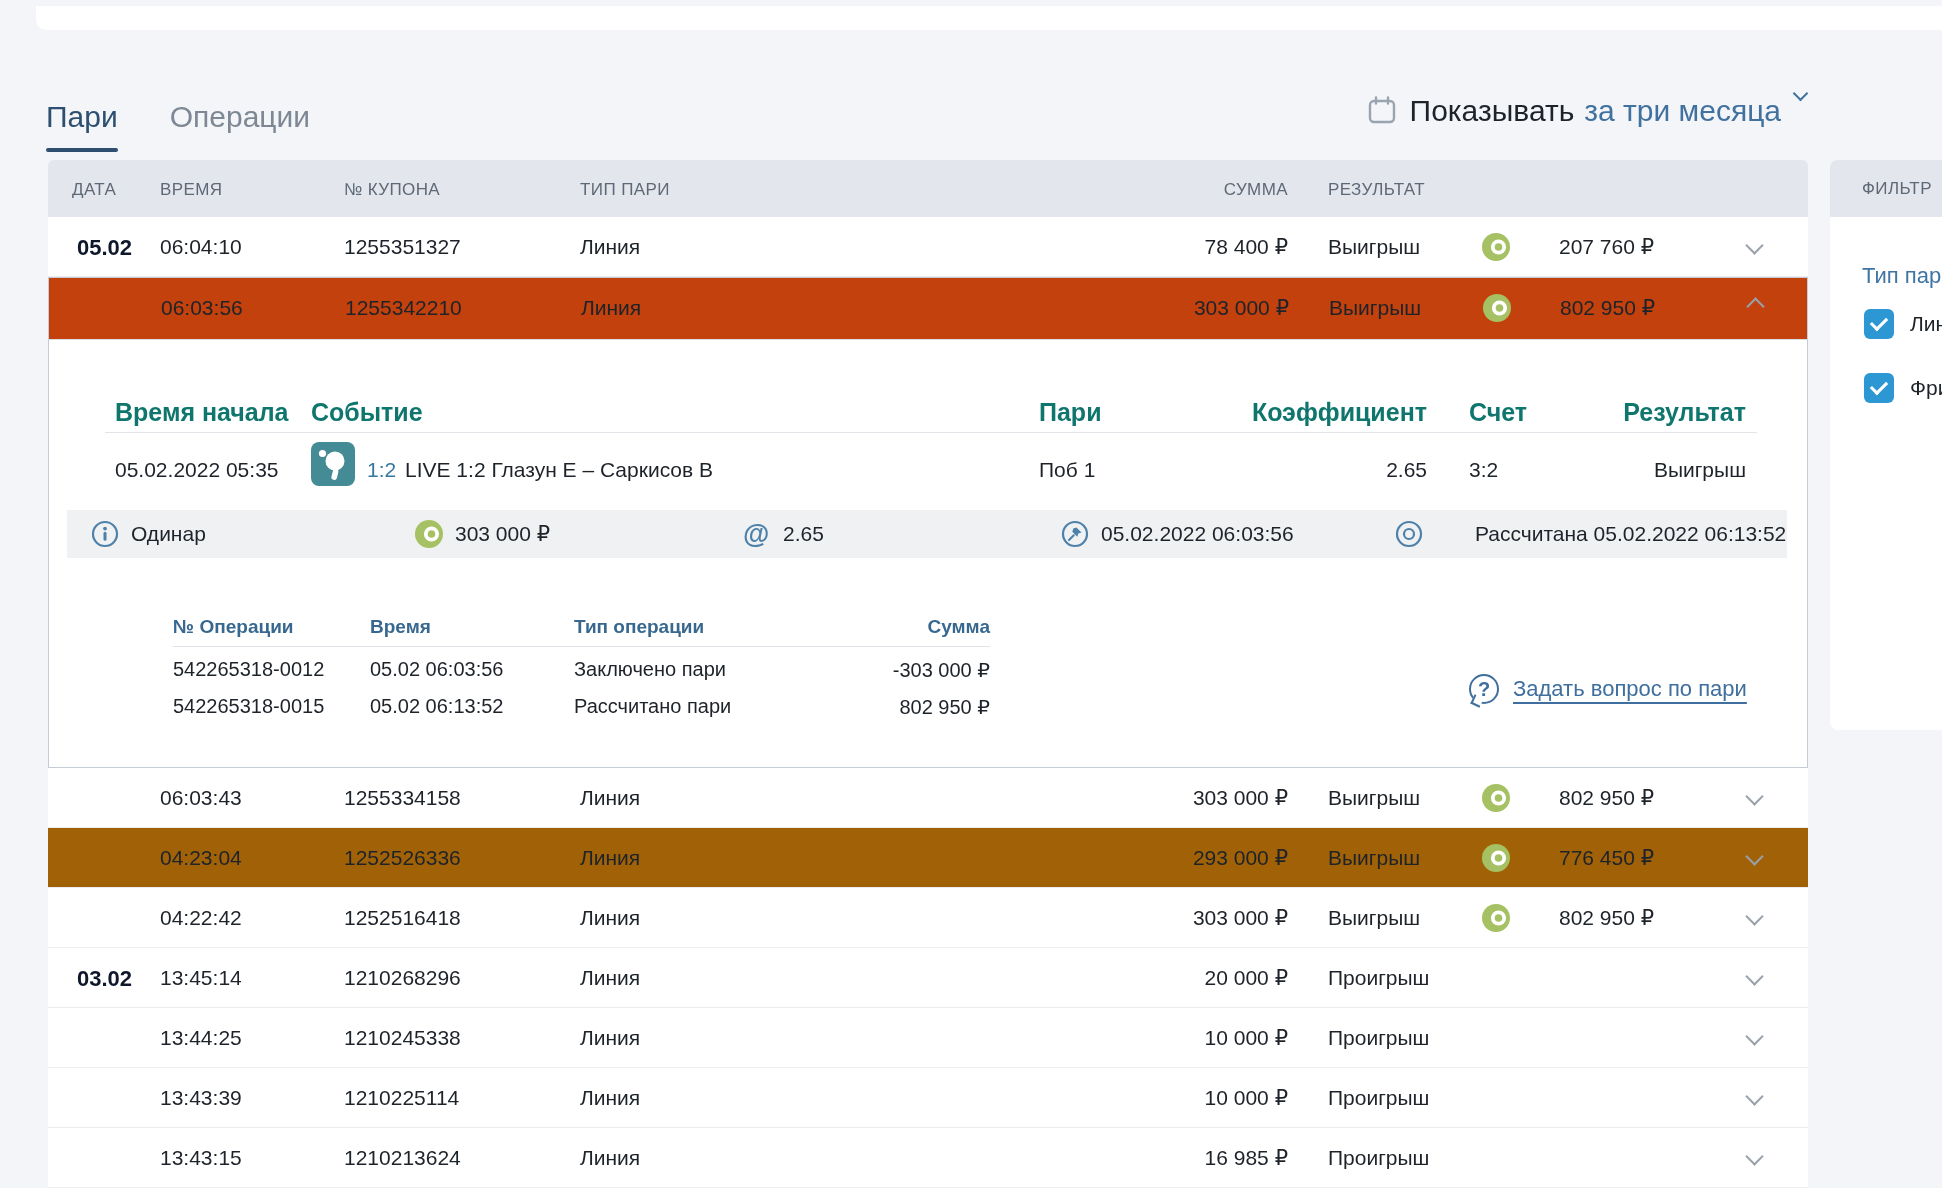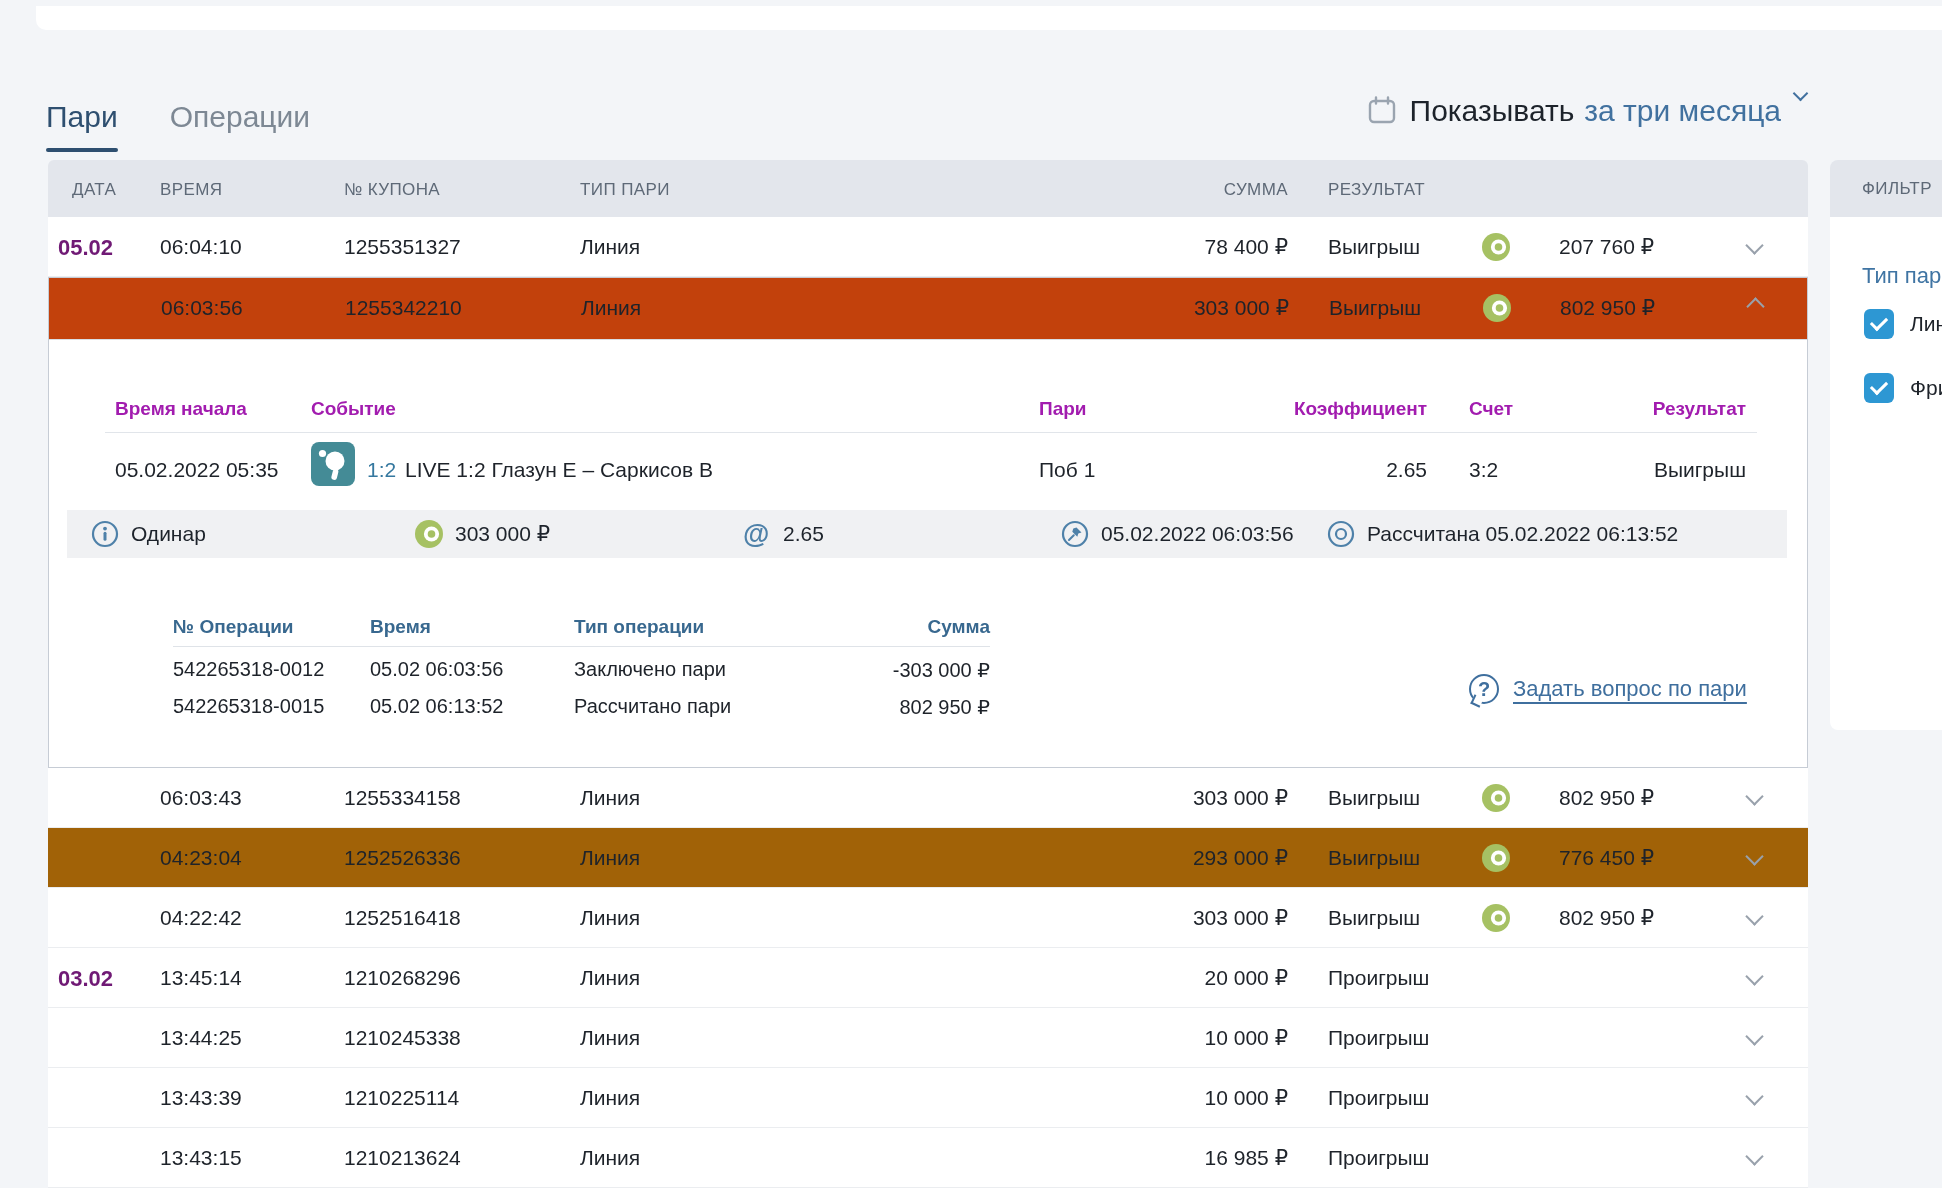--- a/index.html
+++ b/index.html
@@ -37,37 +37,37 @@
   .thead { position:relative; height:57px; background:#e3e6ec; border-radius:6px 6px 0 0;
     font-size:17px; color:#5e6977; letter-spacing:.4px; }
   .thead span { position:absolute; top:20px; }
   .h-date{left:24px}.h-time{left:112px}.h-coupon{left:296px}.h-type{left:532px}
   .h-sum{left:940px;width:300px;text-align:right}.h-result{left:1280px}
 
   .row { position:relative; height:60px; background:#ffffff; font-size:21px; cursor:pointer;
     border-bottom:1px solid #ebedf0; }
   .row.shaded { background:#a16207; }
   .row span { position:absolute; top:18px; white-space:nowrap; }
-  .c-date { left:10px; width:95px; font-weight:bold; color:#701a75; font-size:22px; }
+  .c-date { left:29px; width:95px; font-weight:bold; color:#0f172a; font-size:22px; }
   .c-time { left:112px; width:160px; }
   .c-coupon { left:296px; width:210px; }
   .c-type { left:532px; width:180px; }
   .c-sum { left:940px; width:300px; text-align:right; }
   .c-result { left:1280px; width:180px; }
   .c-coin { left:1434px; top:16px !important; width:28px; height:28px; }
   .c-coin svg { display:block; }
   .c-win { left:1476px;margin-left:35px; }
   .c-chev { left:1700px; top:22px !important; }
 
   
   .card { position:relative; height:491px; background:#ffffff;
     border:1px solid #c6ccd5; border-bottom:1px solid #c6ccd5; }
   .card .row { height:62px; background:#c2410c; border-bottom:1px solid #d9dde3; }
   .card .abs { position:absolute; white-space:nowrap; }
-  .ev-h { font-weight:bold; color:#a21caf; font-size:19px; top:120px; }
+  .ev-h { font-weight:bold; color:#0f766e; font-size:25px; top:120px; }
   .eh-start{left:66px}.eh-event{left:262px}.eh-bet{left:990px}
   .eh-coef{left:1178px;width:200px;text-align:right}
   .eh-score{left:1420px}
   .eh-result{left:1497px;width:200px;text-align:right}
   .ev-border { position:absolute; top:154px; left:56px; width:1652px; height:1px;
     background:#e1e5ea; }
   .ev-v { font-size:21px; top:180px; }
   .ev-start{left:66px}
   .sport-badge { position:absolute; top:164px; left:262px; width:44px; height:44px;
     border-radius:8px; background:#448b96; }
@@ -244,21 +244,21 @@
           <div class="strip-item" style="left: 994px;">
             <span class="ic-wrap" style="display: flex; align-items: center;">
               <svg viewBox="0 0 28 28" width="28" height="28" class="ic" style="margin-right: 12px; display: block;">
                 <circle cx="14" cy="14" r="12" fill="none" stroke="#4e81a9" stroke-width="2.2"></circle>
                 <path d="M15.5 7.5l5 5-3.2 1-1 3.2-5-5 1-3.2z" fill="#4e81a9"></path>
                 <path d="M12.8 15.2L8 20" stroke="#4e81a9" stroke-width="2" stroke-linecap="round"></path>
               </svg>
             </span>
             <span class="">05.02.2022 06:03:56</span>
           </div>
-          <div class="strip-item" style="left: 1260px;">
+          <div class="strip-item" style="left: 1328px; gap: 40px;">
             <span class="ic-wrap" style="display: flex; align-items: center;">
               <svg viewBox="0 0 28 28" width="28" height="28" class="ic" style="margin-right: 12px; display: block;">
                 <circle cx="14" cy="14" r="12" fill="none" stroke="#4e81a9" stroke-width="2.2"></circle>
                 <circle cx="14" cy="14" r="5" fill="none" stroke="#4e81a9" stroke-width="2.2"></circle>
               </svg>
             </span>
             <span class="">Рассчитана 05.02.2022 06:13:52</span>
           </div>
         </div>
 

